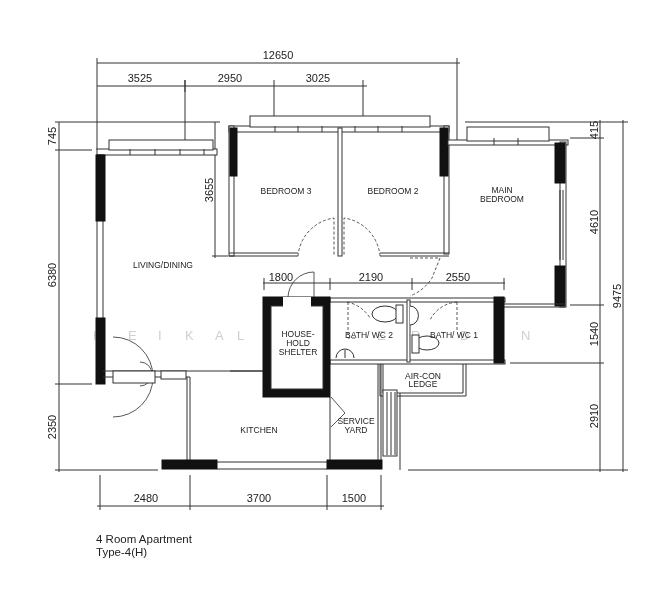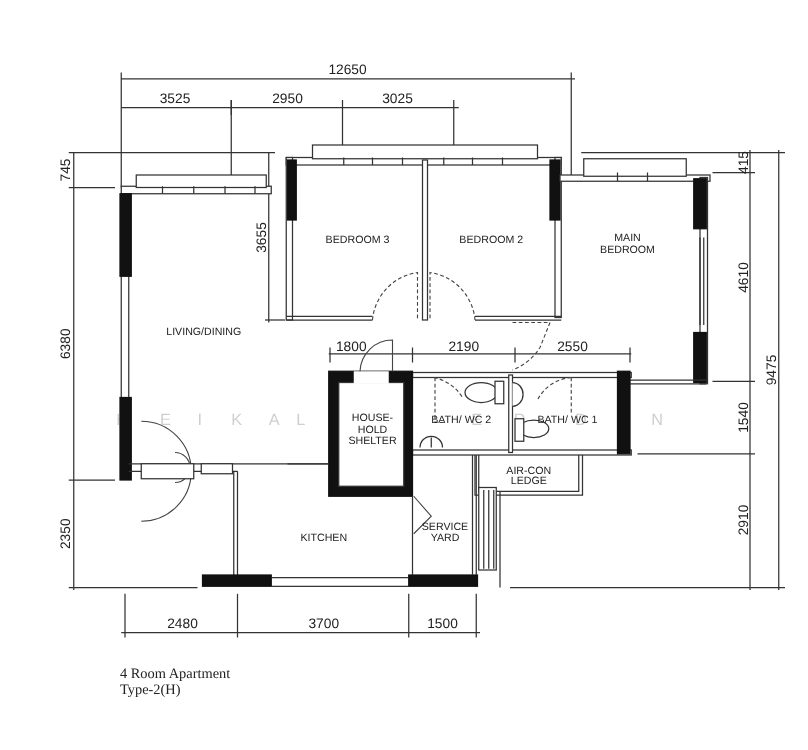--- a/index.html
+++ b/index.html
@@ -1,21 +1,21 @@
 <!DOCTYPE html>
 <html><head>
 <meta charset="utf-8">
 <style>
   html, body { margin: 0; padding: 0; background: #ffffff; }
   body { width: 646px; height: 600px; position: relative; overflow: hidden; font-family: "Liberation Sans", sans-serif; }
   svg { position: absolute; left: 0; top: 0; }
   .dim { font-family: "Liberation Sans", sans-serif; font-size: 11px; fill: #222; }
   .room { font-family: "Liberation Sans", sans-serif; font-size: 8.5px; fill: #222; }
   .wm { font-family: "Liberation Sans", sans-serif; font-size: 13px; fill: #cfcfcf; letter-spacing: 0px; }
-  .caption { position: absolute; left: 96px; font-family: Liberation Serif, serif; font-size: 11.5px; color: #222; line-height: 13px; }
+  .caption { position: absolute; left: 96px; font-family: Liberation Sans, sans-serif; font-size: 11.5px; color: #222; line-height: 13px; }
   .ln { stroke: #333; stroke-width: 1; fill: none; }
   .wall { stroke: #333; stroke-width: 1; fill: #fff; }
   .col { fill: #111; stroke: #111; }
   .door { stroke: #444; stroke-width: 0.9; fill: none; }
   .dash { stroke: #444; stroke-width: 0.9; fill: none; stroke-dasharray: 3 2; }
 </style>
 </head>
 <body>
 
 <svg width="646" height="600" viewBox="0 0 646 600">
@@ -220,13 +220,13 @@
     <text class="room" x="454" y="338" text-anchor="middle">BATH/ WC 1</text>
     <text class="room" x="423" y="379" text-anchor="middle">AIR-CON</text>
     <text class="room" x="423" y="387" text-anchor="middle">LEDGE</text>
     <text class="room" x="259" y="433" text-anchor="middle">KITCHEN</text>
     <text class="room" x="356" y="424" text-anchor="middle">SERVICE</text>
     <text class="room" x="356" y="433" text-anchor="middle">YARD</text>
   </g>
 </svg>
 
 <div class="caption" style="top:533px;">4 Room Apartment</div>
-<div class="caption" style="top:546px;">Type-2(H)</div>
+<div class="caption" style="top:546px;">Type-4(H)</div>
 
 </body></html>

